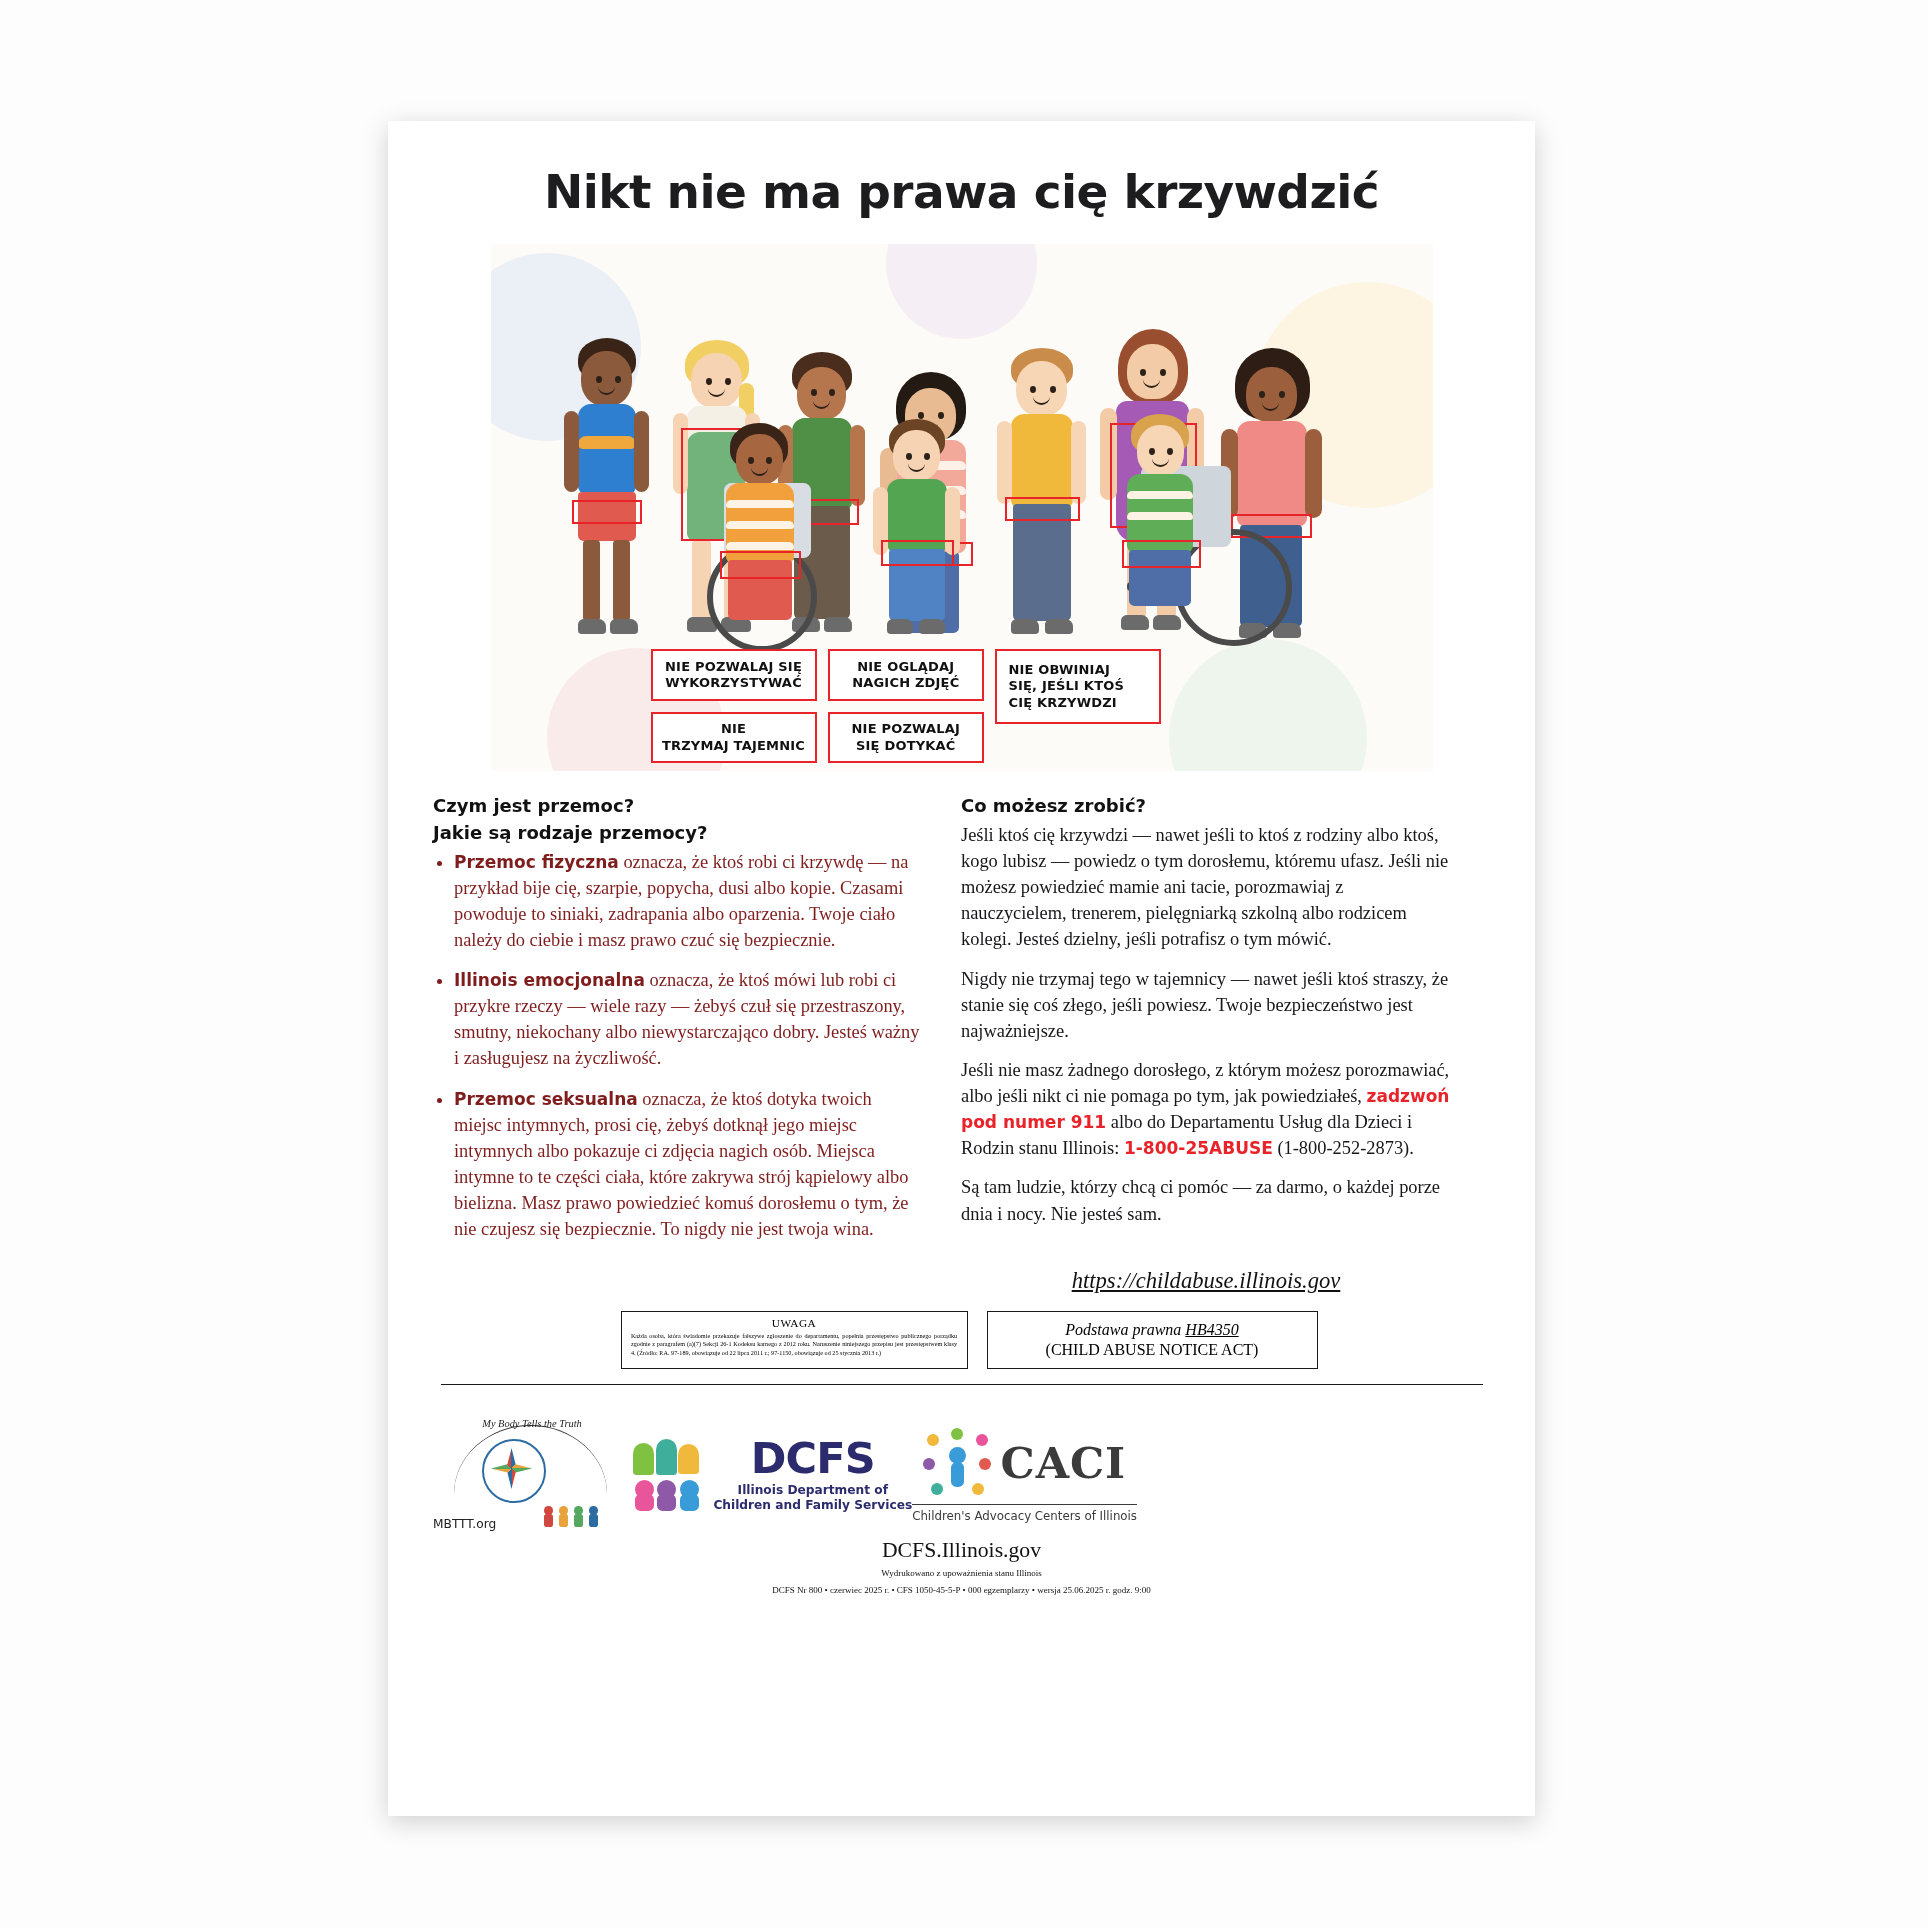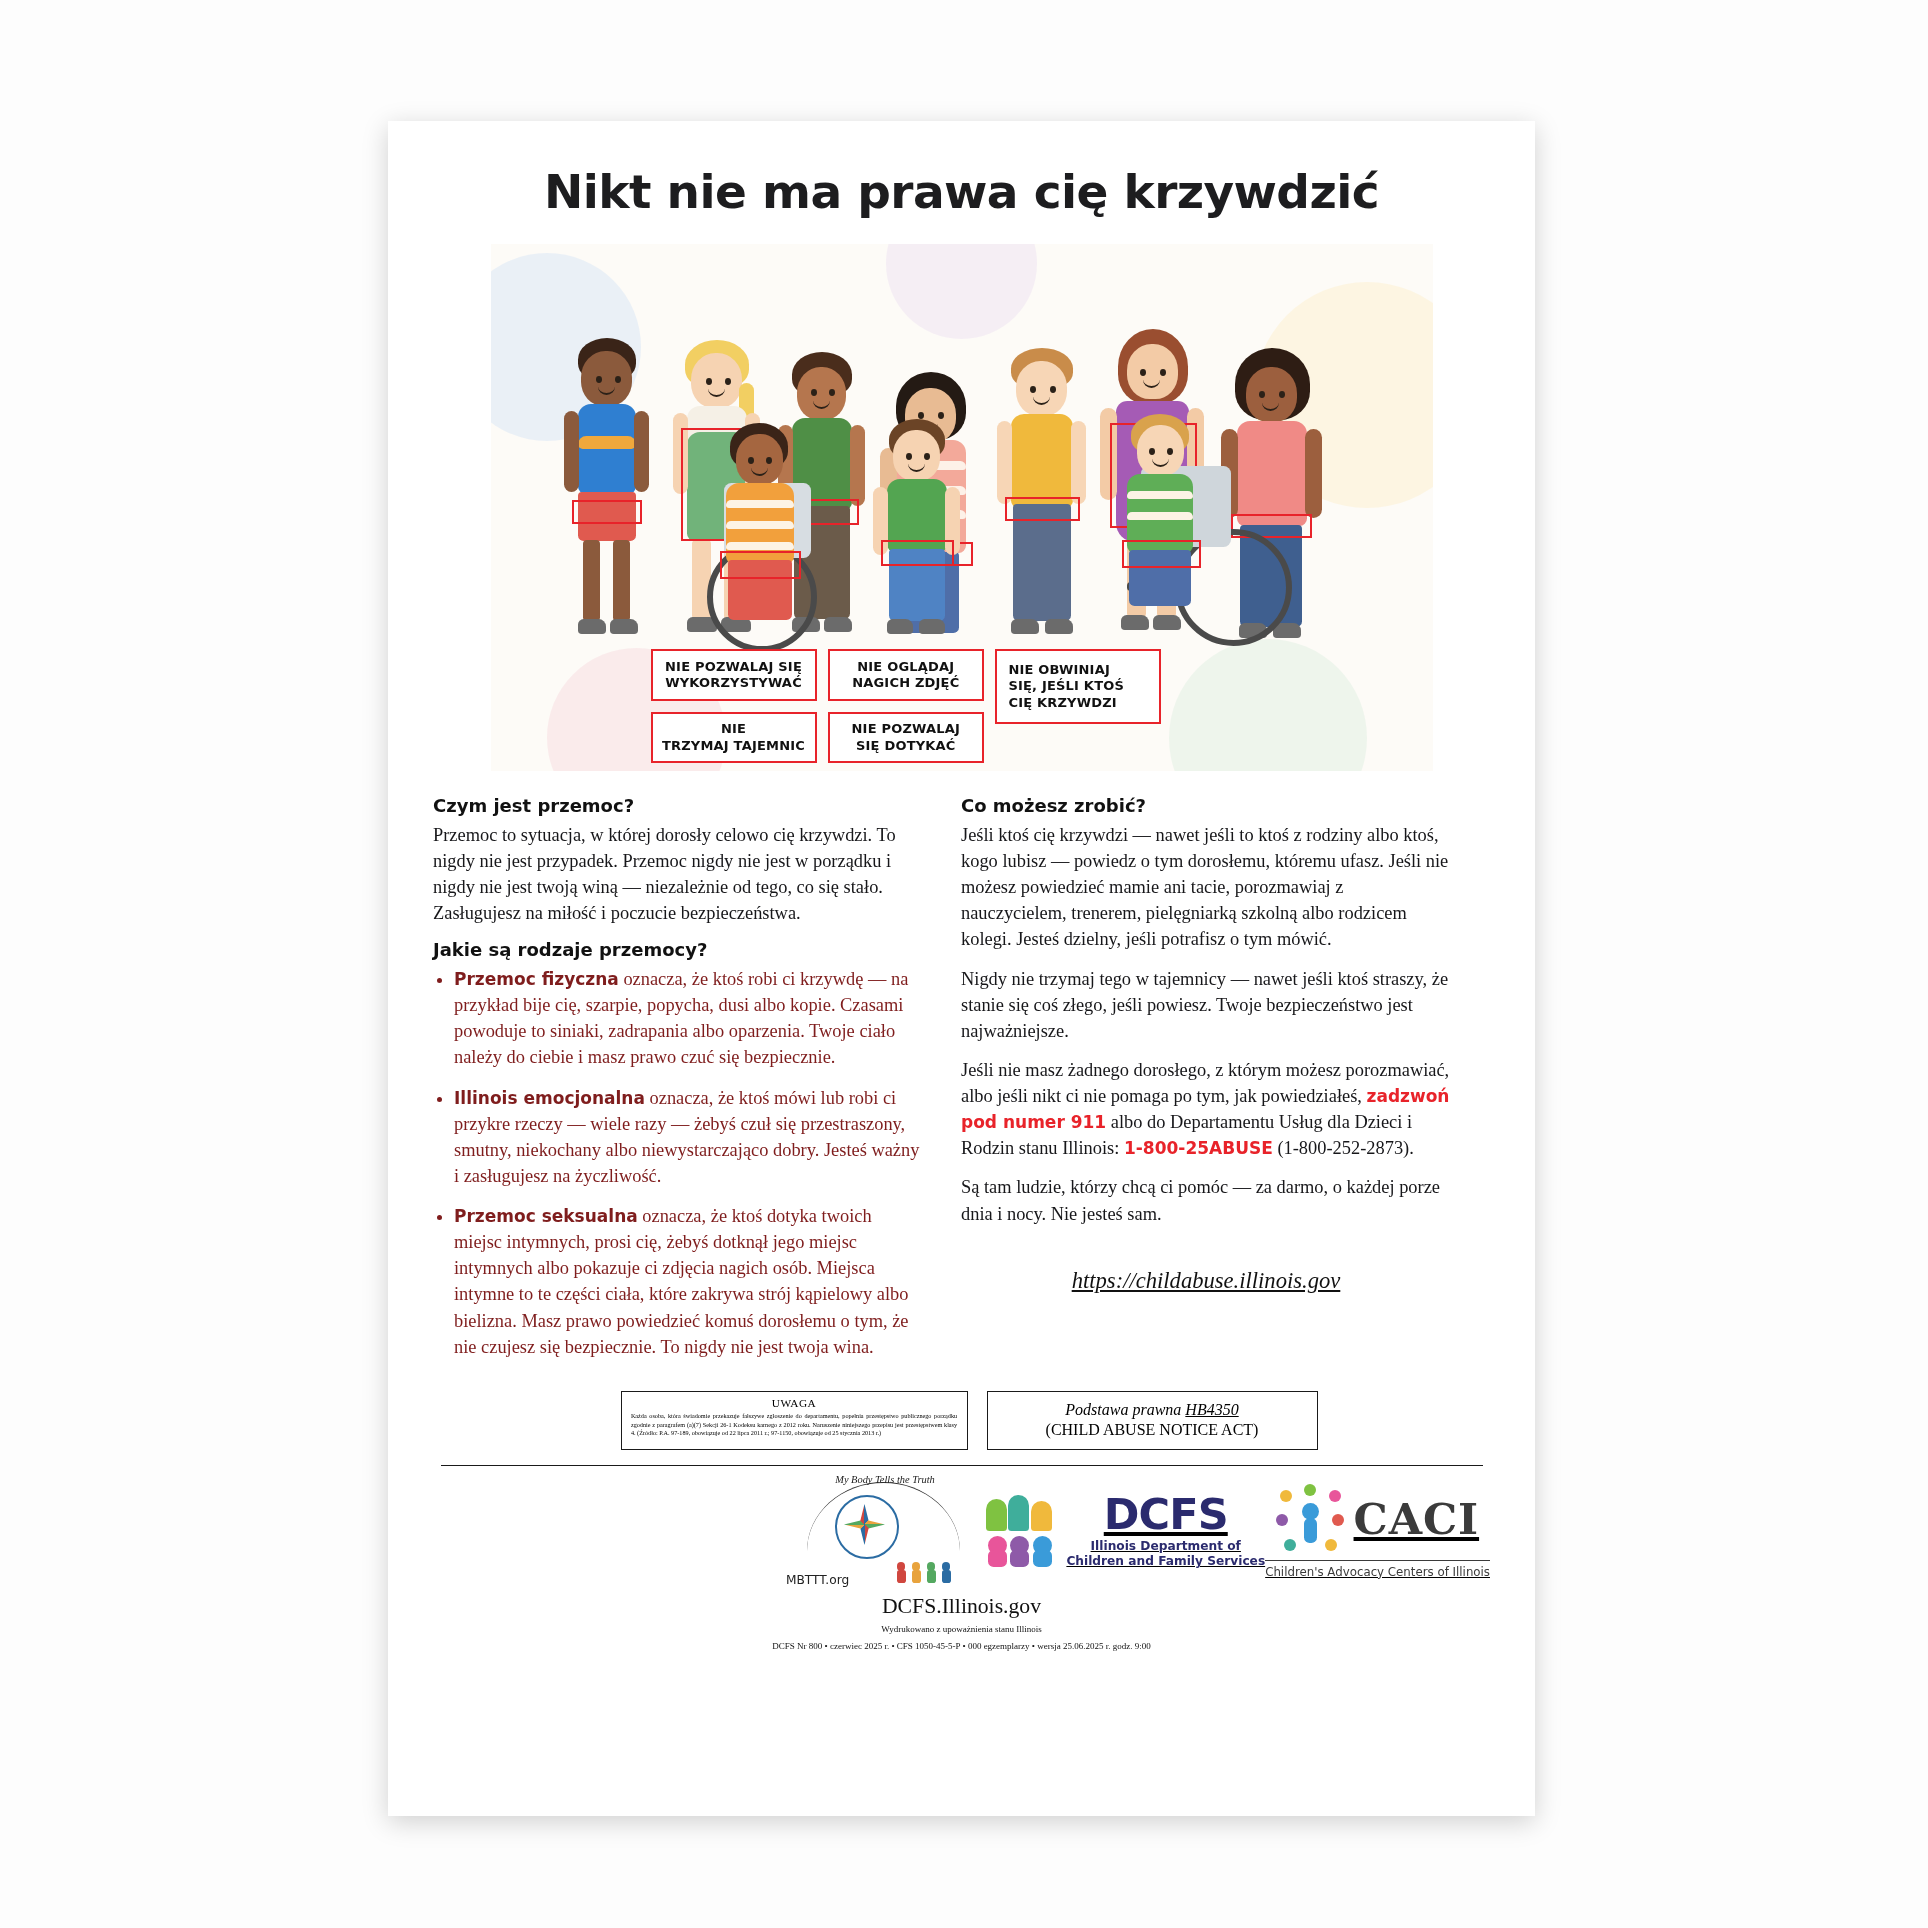--- a/index.html
+++ b/index.html
@@ -195,24 +195,23 @@
   }
   .note-right .l1 { font-style: italic; font-size: 16px; }
   .note-right .l1 u { text-decoration: underline; }
   .note-right .l2 { font-size: 16px; margin-top: 1.9px; }
 
   
   .divider { border-top: 1.9px solid #1a1a1a; margin: 15px 7.5px 0 7.5px; }
   .logos {
     display: flex;
     align-items: center;
-    justify-content: flex-end;
-    margin-top: 5px;
+    justify-content: flex-start;
+    margin-top: 29px;
     height: 122px;
-    text-decoration: underline;
   }
   .logo { position: relative; text-align: center; }
 
   
   .mb { width: 198px; height: 115px; position: relative; }
   .mb-ring {
     position: absolute; left: 49px; top: 21px; width: 60px; height: 60px;
     border-radius: 50%; border: 2.8px solid #2b6ca3;
   }
   .mb-star {
@@ -469,21 +468,20 @@
 CIĘ KRZYWDZI</span>
               </div>
           </div>
         </div>
       </div>
 
       <div class="cols">
 
         <div class="col">
           <div class="sub">Czym jest przemoc?</div>
-          <p class="p">Przemoc to sytuacja, w której dorosły celowo cię krzywdzi. To nigdy nie jest przypadek. Przemoc nigdy nie jest w porządku i nigdy nie jest twoją winą — niezależnie od tego, co się stało. Zasługujesz na miłość i poczucie bezpieczeństwa.</p>
           <div class="sub">Jakie są rodzaje przemocy?</div>
           <ul class="list">
             <li>
               <span class="bld">Przemoc fizyczna</span><span> oznacza, że ktoś robi ci krzywdę — na przykład bije cię, szarpie, popycha, dusi albo kopie. Czasami powoduje to siniaki, zadrapania albo oparzenia. Twoje ciało należy do ciebie i masz prawo czuć się bezpiecznie.</span>
             </li>
             <li>
               <span class="bld">Illinois emocjonalna</span><span> oznacza, że ktoś mówi lub robi ci przykre rzeczy — wiele razy — żebyś czuł się przestraszony, smutny, niekochany albo niewystarczająco dobry. Jesteś ważny i zasługujesz na życzliwość.</span>
             </li>
             <li>
               <span class="bld">Przemoc seksualna</span><span> oznacza, że ktoś dotyka twoich miejsc intymnych, prosi cię, żebyś dotknął jego miejsc intymnych albo pokazuje ci zdjęcia nagich osób. Miejsca intymne to te części ciała, które zakrywa strój kąpielowy albo bielizna. Masz prawo powiedzieć komuś dorosłemu o tym, że nie czujesz się bezpiecznie. To nigdy nie jest twoja wina.</span>

